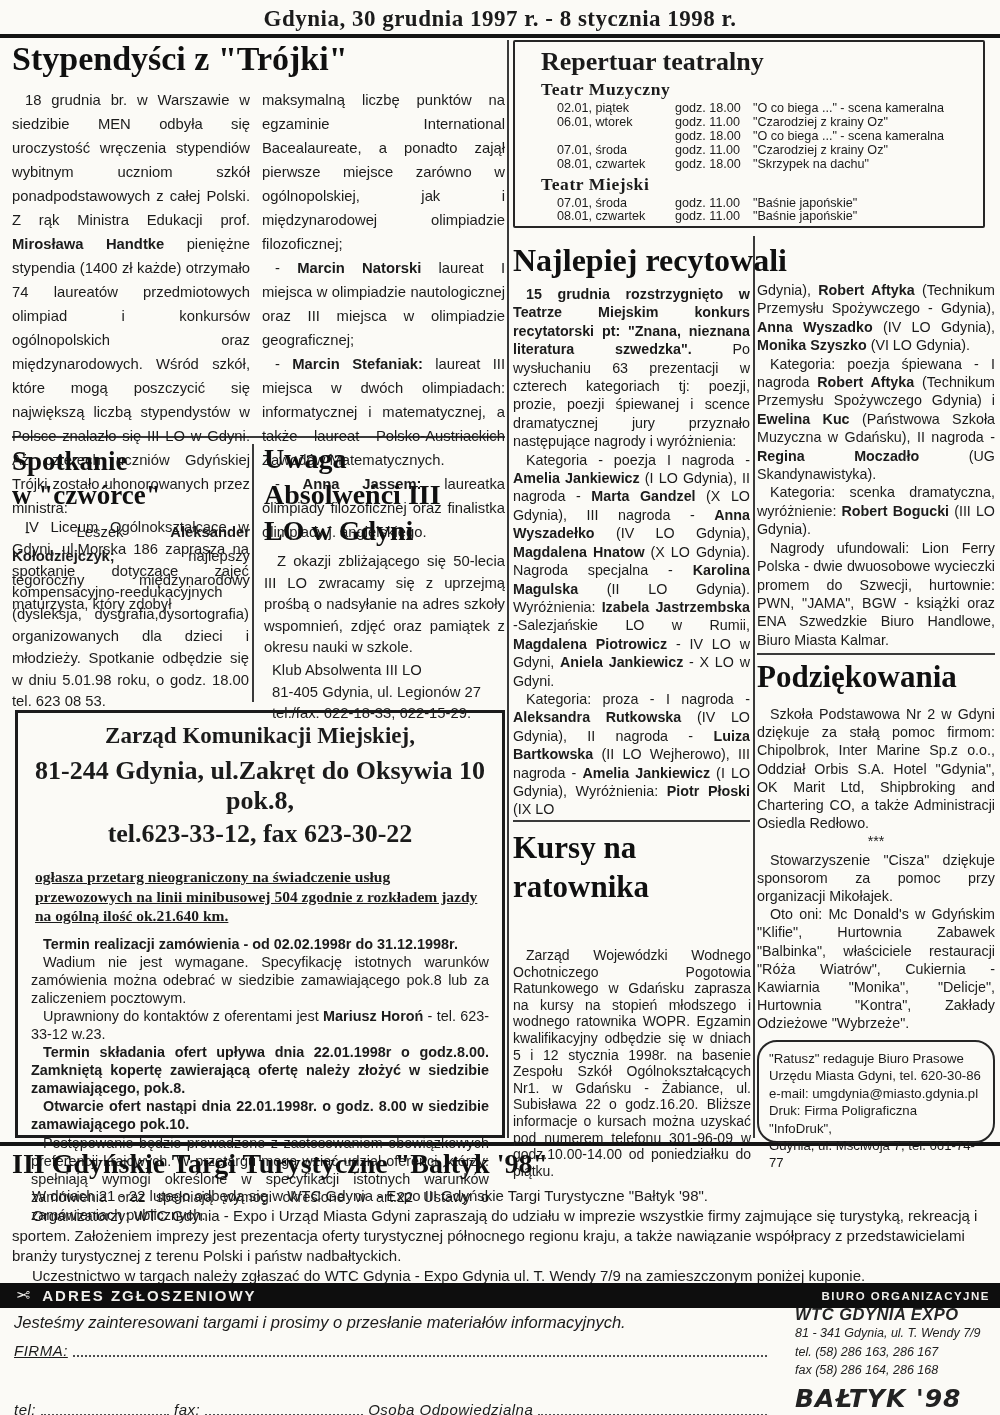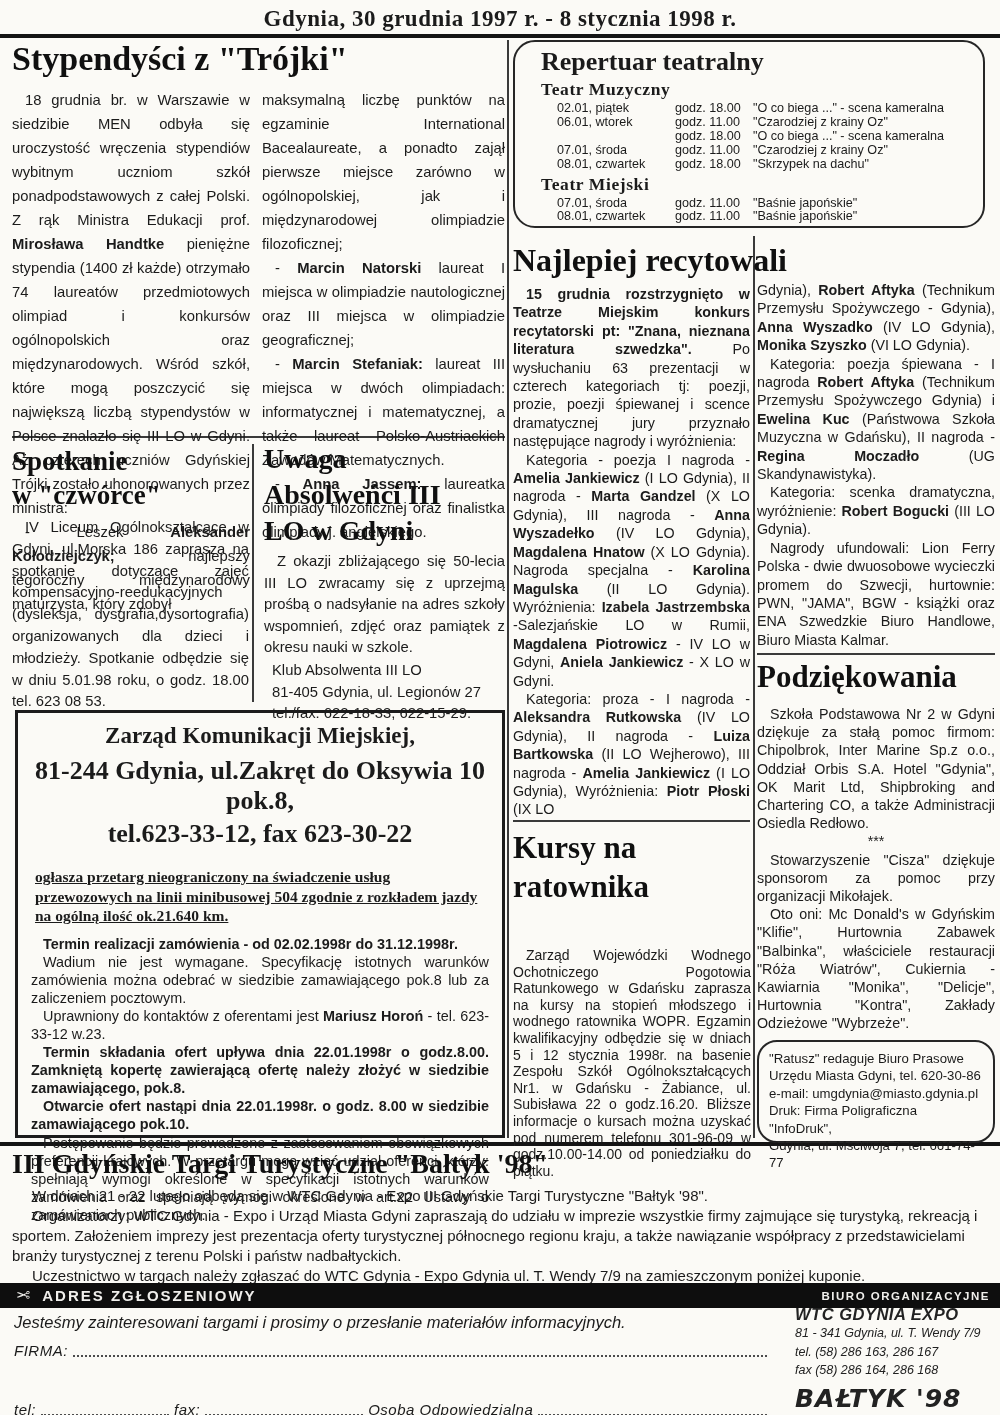--- a/index.html
+++ b/index.html
@@ -16,21 +16,21 @@
 
   .bodycol { position:absolute; text-align:justify; }
   .bodycol p { margin:0; }
   .bodycol p.ind { text-indent:13px; }
   b { font-weight:bold; }
 
   .a1-title { position:absolute; left:12px; top:40px; font-size:34px; }
   .a1-col { font-size:14.8px; line-height:24px; width:238px; }
 
   .rep-box { position:absolute; left:513px; top:40px; width:472px; height:188px;
-             border:2px solid #262626; border-radius:22px; box-sizing:border-box;
+             border:2px solid #262626; border-radius:2px; box-sizing:border-box;
              padding:5px 10px 0 26px; background:#fbfaf6; }
   .rep-title { font:bold 26px "Liberation Serif", serif; }
   .rep-season { font:bold 17.5px "Liberation Serif", serif; margin:2px 0 2px; letter-spacing:.6px; }
   .rep-rows { margin-left:16px; }
   .rep-row { display:flex; font-size:12.6px; line-height:13.9px; }
   .rc { white-space:nowrap; }
   .rc0 { width:118px; flex:none; }
   .rc1 { width:78px; flex:none; }
   .rc2 { flex:1; }
 
@@ -70,21 +70,21 @@
 
   .coupon-bar { position:absolute; left:0; top:1283px; width:1000px; height:25px; background:#0e0e0e;
                 color:#f0efec; display:flex; align-items:center; justify-content:space-between;
                 padding:0 10px 0 14px; box-sizing:border-box; }
   .coupon-bar .cb-left { font-weight:bold; font-size:15px; letter-spacing:2px; display:flex; gap:12px; align-items:center; }
   .coupon-bar .cb-right { font-size:11.5px; letter-spacing:1.5px; font-weight:bold; }
   .scissors { font-size:17px; transform:scaleX(-1); display:inline-block; font-weight:normal; }
 
   .coupon-intro { position:absolute; left:14px; top:1313px; width:740px; font-size:16.5px; font-style:italic; }
   .c-row { position:absolute; left:14px; width:758px; display:flex; align-items:flex-end; font-size:15px; font-style:italic; }
-  .c-row .lbl { white-space:nowrap; letter-spacing:.5px; }
+  .c-row .lbl { white-space:nowrap; letter-spacing:.5px;text-decoration:underline; }
   .dotted { border-bottom:2px dotted #4c4c4c; height:14px; margin:0 5px 2px; }
   .d-flex { flex:1; }
   .d-tel { width:128px; flex:none; }
   .d-fax { width:158px; flex:none; }
 
   .org-block { position:absolute; left:795px; top:1305px; width:200px; font-style:italic; color:#222; }
   .org-name { font-size:16.5px; font-weight:bold; letter-spacing:.5px; }
   .org-line { font-size:12.5px; line-height:18.5px; }
   .org-logo { font:bold italic 25px "DejaVu Sans", sans-serif; letter-spacing:1px; margin-top:4px; }
 </style>

